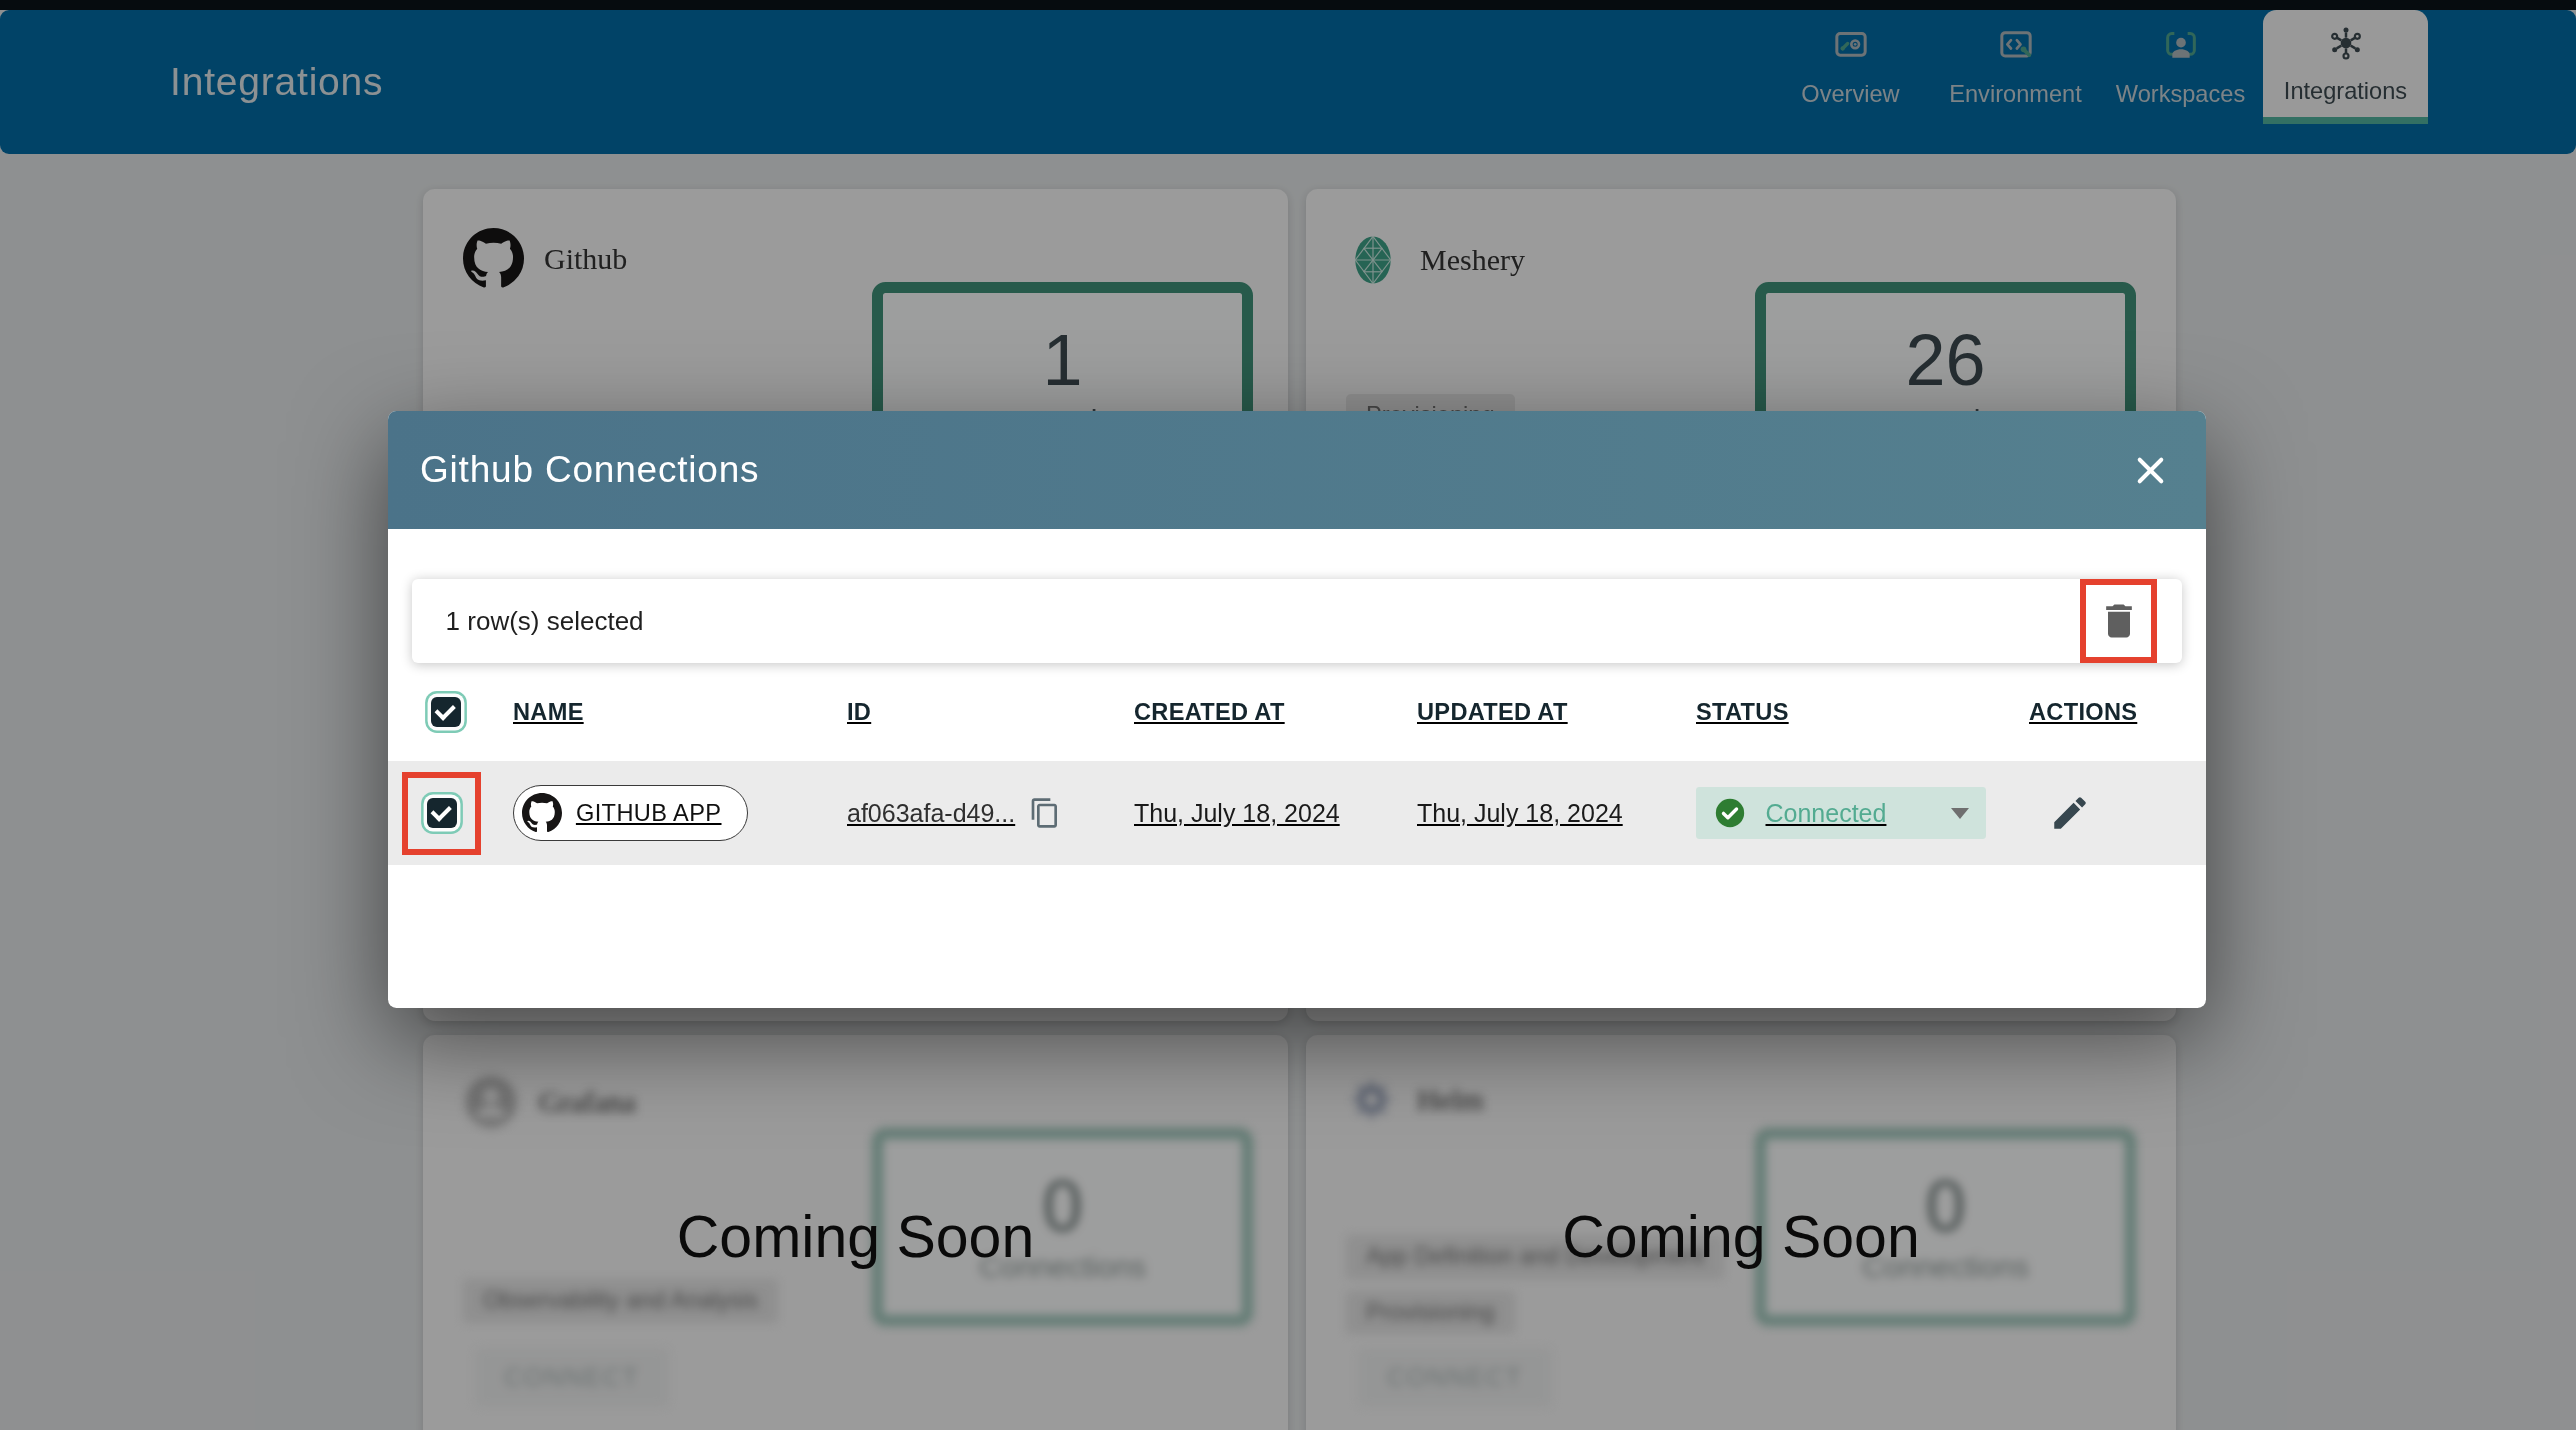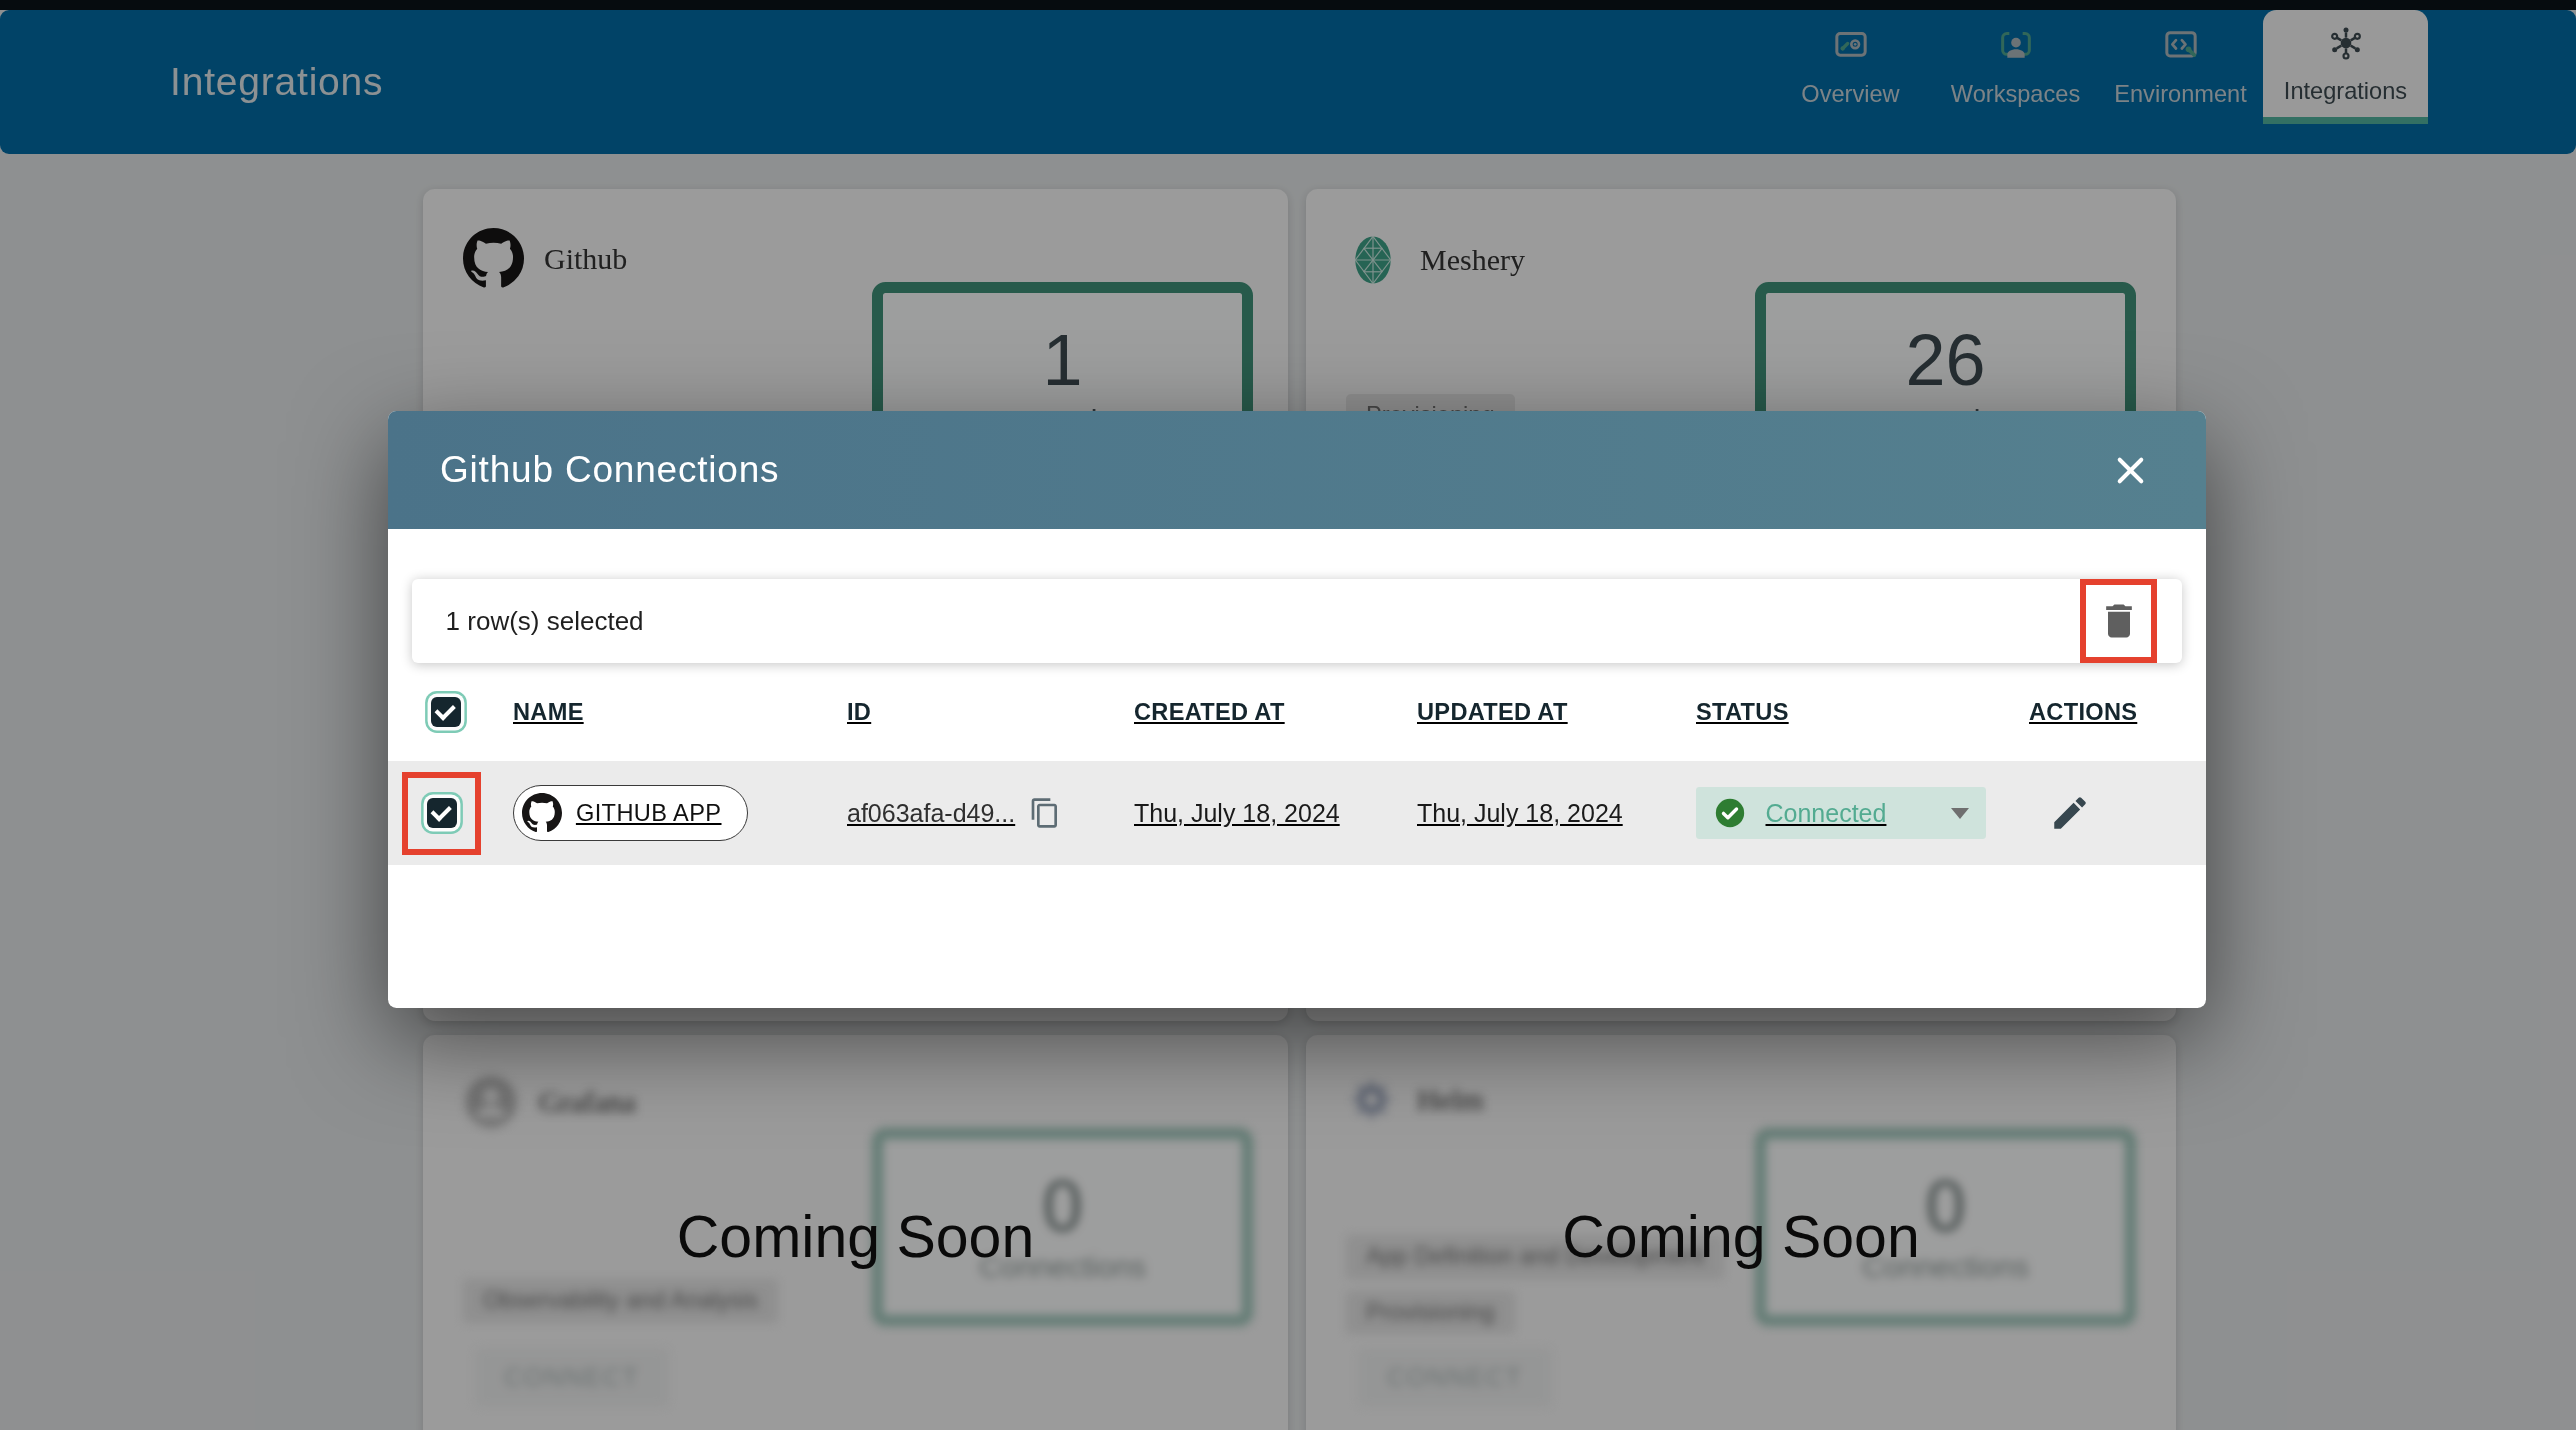--- a/index.html
+++ b/index.html
@@ -39,21 +39,21 @@
   .badge { background:#e0e0e0; color:#6f6f6f; font-size:23.6px; padding:8.4px 20px; border-radius:5px; white-space:nowrap; }
   .connect-btn { position:absolute; left:52px; top:313px; background:#eaebeb; color:#a7b1b1; border:none; font-size:25px; letter-spacing:1.7px; padding:15px 29px; border-radius:6.7px; font-family:inherit; }
   .blur { filter:blur(5px); position:absolute; inset:0; }
   .coming-soon { position:absolute; top:168px; left:0; width:100%; text-align:center; font-size:59px; color:#101010; z-index:2; }
 
   
   .overlay { position:absolute; inset:0; background:rgba(0,0,0,0.36); z-index:40; }
 
   
   .modal { position:absolute; left:388px; top:411px; width:1818px; height:597px; background:#fff; border-radius:8.4px; z-index:60; box-shadow:0 30px 93px rgba(0,0,0,.55); }
-  .modal-header { height:118px; background:linear-gradient(90deg,#4b7389,#55808f); border-radius:8.4px 8.4px 0 0; display:flex; align-items:center; padding:0 52px; }
+  .modal-header { height:118px; background:linear-gradient(90deg,#4b7389,#55808f); border-radius:8.4px 8.4px 0 0; display:flex; align-items:center; padding:0 32px; }
   .modal-title { color:#fff; font-size:37px; font-weight:400; letter-spacing:0.8px; }
   .modal-close { margin-left:auto; background:none; border:none; cursor:pointer; width:47px; height:47px; display:flex; align-items:center; justify-content:center; }
 
   .toolbar { margin:50px 23.6px 0 23.6px; height:84px; border-radius:6px; background:#fff; box-shadow:0 1.7px 11.8px rgba(0,0,0,.22); display:flex; align-items:center; padding-left:34px; }
   .toolbar-text { font-size:26px; color:#1f1f1f; }
   .toolbar-spacer { flex:1; }
   .annotation-box { border:6.7px solid #e5412e; display:flex; align-items:center; justify-content:center; }
   .trash-annotation { width:77px; height:84px; margin-right:25px; }
   .icon-btn { background:none; border:none; cursor:pointer; display:flex; align-items:center; justify-content:center; }
 
@@ -98,36 +98,36 @@
         <rect x="3.5" y="4.5" width="17" height="13" rx="2" stroke="#aab4b9" stroke-width="1.8"></rect>
         <circle cx="14.5" cy="11" r="2.3" stroke="#aab4b9" stroke-width="1.6"></circle>
         <circle cx="14.5" cy="11" r="0.8" fill="#aab4b9"></circle>
         <path d="M7 13.5 L10 10.5" stroke="#4da28c" stroke-width="2" stroke-linecap="round"></path>
         <circle cx="7" cy="13.5" r="1.3" fill="#4da28c"></circle>
       </svg>
       <span class="nav-label">Overview</span>
     </div>
     <div class="nav-tab">
       <svg class="nav-icon" viewBox="0 0 24 24" fill="none">
-        <path d="M8 4.5 H6.5 C5.1 4.5 4 5.6 4 7 v7.5 c0 1.4 1.1 2.5 2.5 2.5 H8" stroke="#4da28c" stroke-width="1.8"></path>
-        <path d="M16 4.5 h1.5 C18.9 4.5 20 5.6 20 7 v7.5 c0 1.4 -1.1 2.5 -2.5 2.5 H16" stroke="#4da28c" stroke-width="1.8"></path>
-        <circle cx="12" cy="10" r="2.9" fill="#aab4b9"></circle>
-        <path d="M12 14 c-2.8 0 -5.2 1.4 -5.2 3.2 V19 h10.4 v-1.8 c0 -1.8 -2.4 -3.2 -5.2 -3.2z" fill="#aab4b9"></path>
-      </svg>
-      <span class="nav-label">Workspaces</span>
-    </div>
-    <div class="nav-tab">
-      <svg class="nav-icon" viewBox="0 0 24 24" fill="none">
         <rect x="3.5" y="4" width="17" height="14" rx="2" stroke="#aab4b9" stroke-width="1.8"></rect>
         <polyline points="9,8.5 6.8,11 9,13.5" stroke="#aab4b9" stroke-width="1.6" stroke-linecap="round" stroke-linejoin="round"></polyline>
         <polyline points="12.5,8.5 14.7,11 12.5,13.5" stroke="#aab4b9" stroke-width="1.6" stroke-linecap="round" stroke-linejoin="round"></polyline>
         <path d="M16.5 14 l3.5 3.5" stroke="#4da28c" stroke-width="2.2" stroke-linecap="round"></path>
         <circle cx="16.5" cy="14" r="1.7" fill="#4da28c"></circle>
       </svg>
       <span class="nav-label">Environment</span>
+    </div>
+    <div class="nav-tab">
+      <svg class="nav-icon" viewBox="0 0 24 24" fill="none">
+        <path d="M8 4.5 H6.5 C5.1 4.5 4 5.6 4 7 v7.5 c0 1.4 1.1 2.5 2.5 2.5 H8" stroke="#4da28c" stroke-width="1.8"></path>
+        <path d="M16 4.5 h1.5 C18.9 4.5 20 5.6 20 7 v7.5 c0 1.4 -1.1 2.5 -2.5 2.5 H16" stroke="#4da28c" stroke-width="1.8"></path>
+        <circle cx="12" cy="10" r="2.9" fill="#aab4b9"></circle>
+        <path d="M12 14 c-2.8 0 -5.2 1.4 -5.2 3.2 V19 h10.4 v-1.8 c0 -1.8 -2.4 -3.2 -5.2 -3.2z" fill="#aab4b9"></path>
+      </svg>
+      <span class="nav-label">Workspaces</span>
     </div>
     <div class="nav-tab active">
       <svg class="nav-icon" viewBox="0 0 24 24" fill="none">
         <circle cx="12" cy="12" r="3.2" fill="#3c494f"></circle>
         <g stroke="#3c494f" stroke-width="1.5">
           <line x1="12" y1="8.8" x2="12" y2="5.6"></line>
             <line x1="12" y1="15.2" x2="12" y2="18.4"></line>
           <line x1="9.2" y1="10.4" x2="6.4" y2="8.8"></line>
             <line x1="14.8" y1="10.4" x2="17.6" y2="8.8"></line>
           <line x1="9.2" y1="13.6" x2="6.4" y2="15.2"></line>

